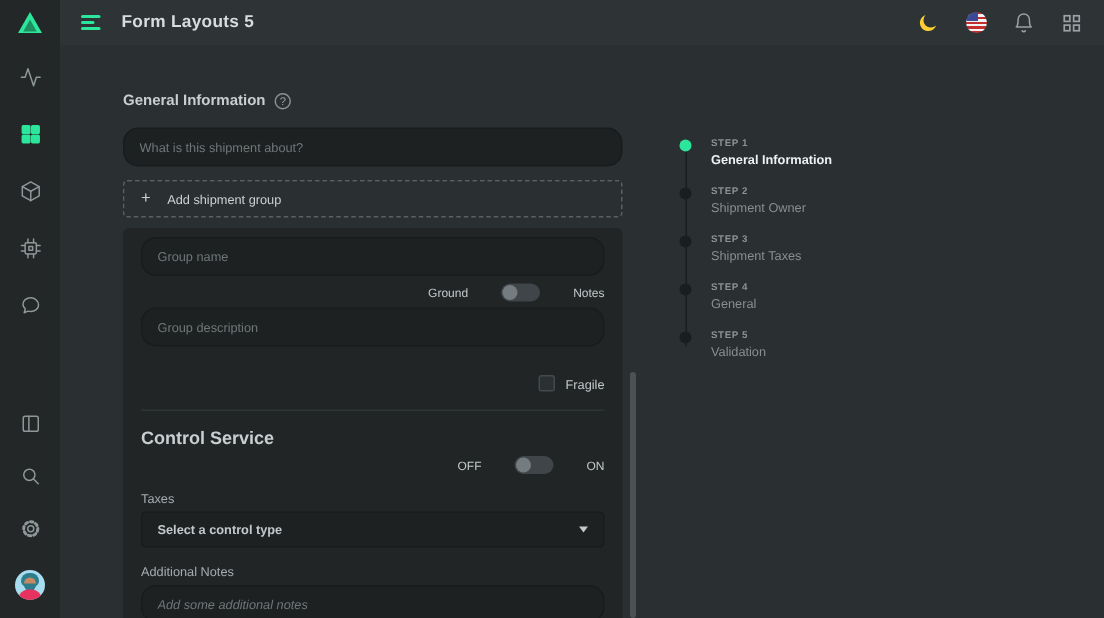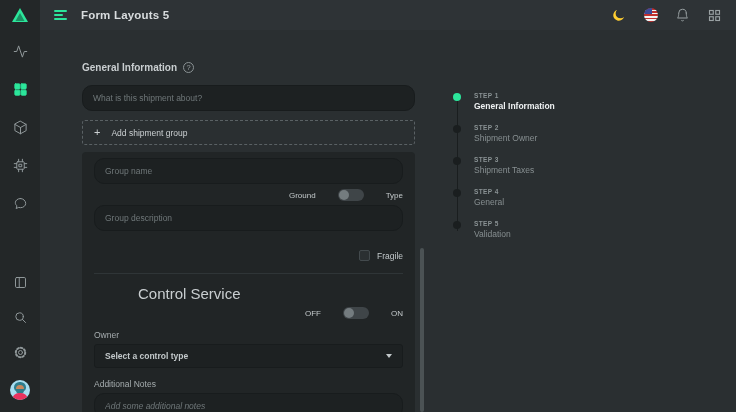--- a/index.html
+++ b/index.html
@@ -58,21 +58,21 @@
   .group-card { margin-top:7px; background:#212526; border-radius:4px; padding:6px 12px 14px; height:400px; }
   .toggle-row { display:flex; align-items:center; justify-content:flex-end; gap:22px; margin-top:5px; }
   .toggle-label { font-size:8px; color:#c3c9cb; }
   .toggle { width:26px; height:12px; border-radius:6px; background:#3f4548; position:relative; cursor:pointer; }
   .toggle .knob { position:absolute; left:1px; top:1px; width:10px; height:10px; border-radius:50%; background:#747c7f; }
   .desc-input { margin-top:4px; }
   .check-row { display:flex; align-items:center; justify-content:flex-end; gap:7px; margin-top:19px; }
   .checkbox { width:11px; height:11px; background:#2b3032; border:1px solid #434a4d; border-radius:2px; cursor:pointer; }
   .check-label { font-size:8.5px; color:#c3c9cb; }
   .divider { border:none; border-top:1px solid #2f3537; margin-top:12px; }
-  .control-head { margin-top:11px; font-size:15px; font-weight:normal; color:#c9ced0;margin-left:44px; }
+  .control-head { margin-top:11px; font-size:12px; font-weight:bold; color:#c9ced0; }
   .field-label { margin-top:11px; font-size:8.5px; color:#a6adaf; }
   .select { margin-top:4px; width:100%; height:24px; background:#1d2122; border:1px solid #181c1d; border-radius:3px;
             display:flex; align-items:center; justify-content:space-between; padding:0 10px; cursor:pointer; }
   .select .value { font-size:8.5px; font-weight:bold; color:#c3c9cb; }
   .caret { width:0; height:0; border-left:3.5px solid transparent; border-right:3.5px solid transparent;
            border-top:4px solid #c3c9cb; }
 
   
   .steps { position:absolute; left:397px; top:62px; width:200px; }
   .steps-line { position:absolute; left:3.5px; top:6px; width:1px; height:133px; background:#1a1e1f; }
@@ -218,21 +218,21 @@
       </button>
 
       <div class="group-card">
         <input class="text-input" type="text" placeholder="Group name" style="">
 
         <div class="toggle-row">
           <span class="toggle-label">Ground</span>
           <span class="toggle">
               <span class="knob"></span>
             </span>
-          <span class="toggle-label">Type</span>
+          <span class="toggle-label">Notes</span>
         </div>
 
         <input class="text-input desc-input" type="text" placeholder="Group description" style="">
 
         <div class="check-row">
           <span class="checkbox"></span>
           <span class="check-label">Fragile</span>
         </div>
 
         <hr class="divider">
@@ -240,21 +240,21 @@
         <div class="control-head">Control Service</div>
 
         <div class="toggle-row">
           <span class="toggle-label">OFF</span>
           <span class="toggle">
               <span class="knob"></span>
             </span>
           <span class="toggle-label">ON</span>
         </div>
 
-        <div class="field-label">Owner</div>
+        <div class="field-label">Taxes</div>
         <div class="select">
           <span class="value">Select a control type</span>
           <span class="caret"></span>
         </div>
 
         <div class="field-label">Additional Notes</div>
         <input class="text-input" style="margin-top: 4px; height: 25px; font-style: italic;" type="text" placeholder="Add some additional notes">
 
         <div class="field-label">Method</div>
         

